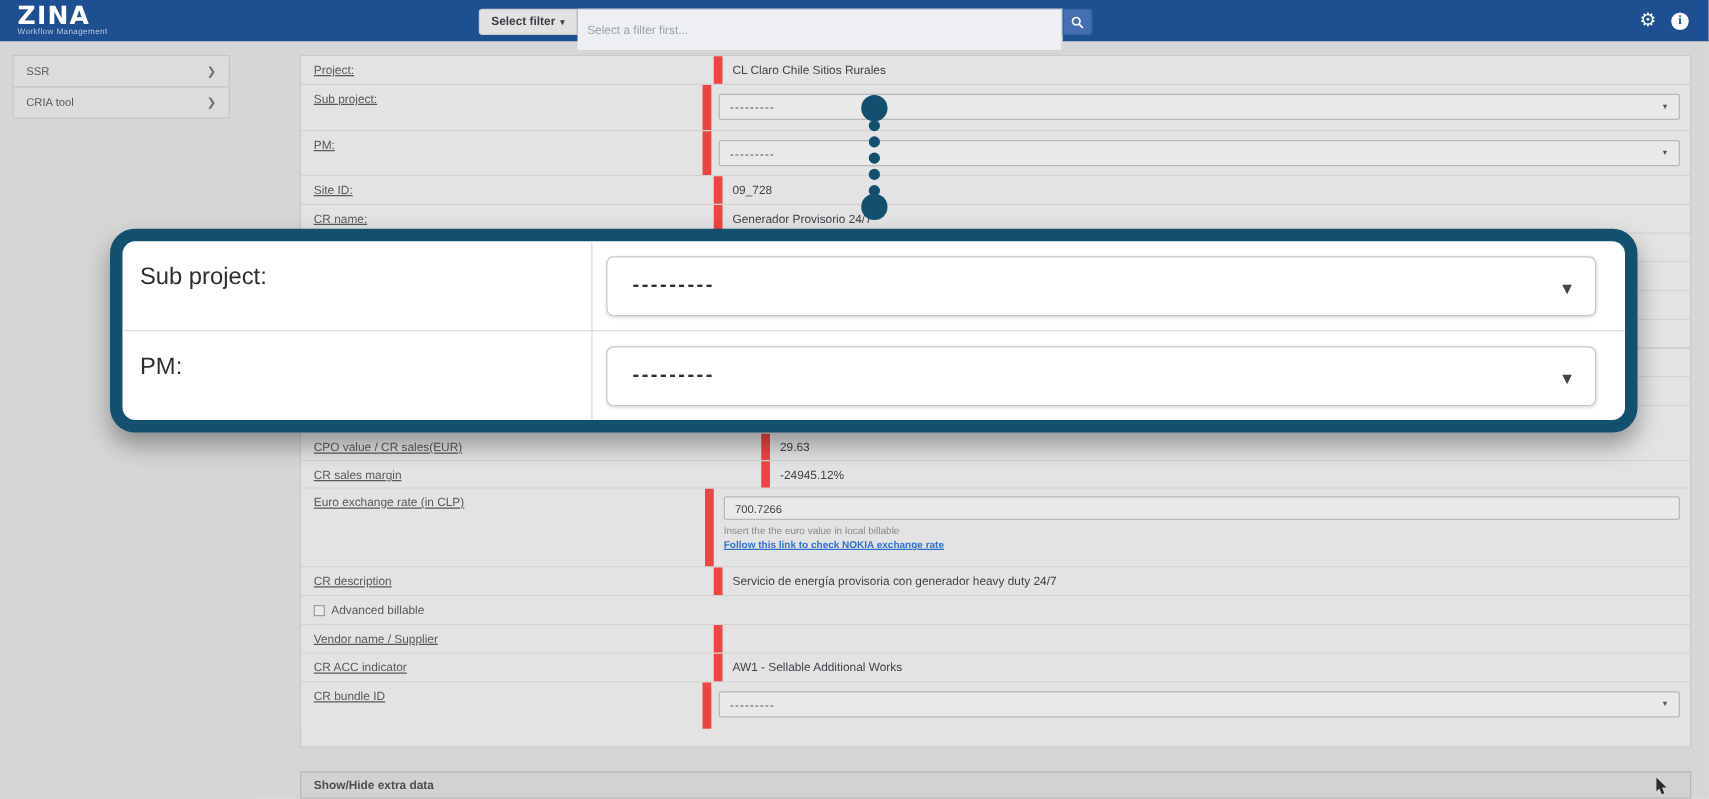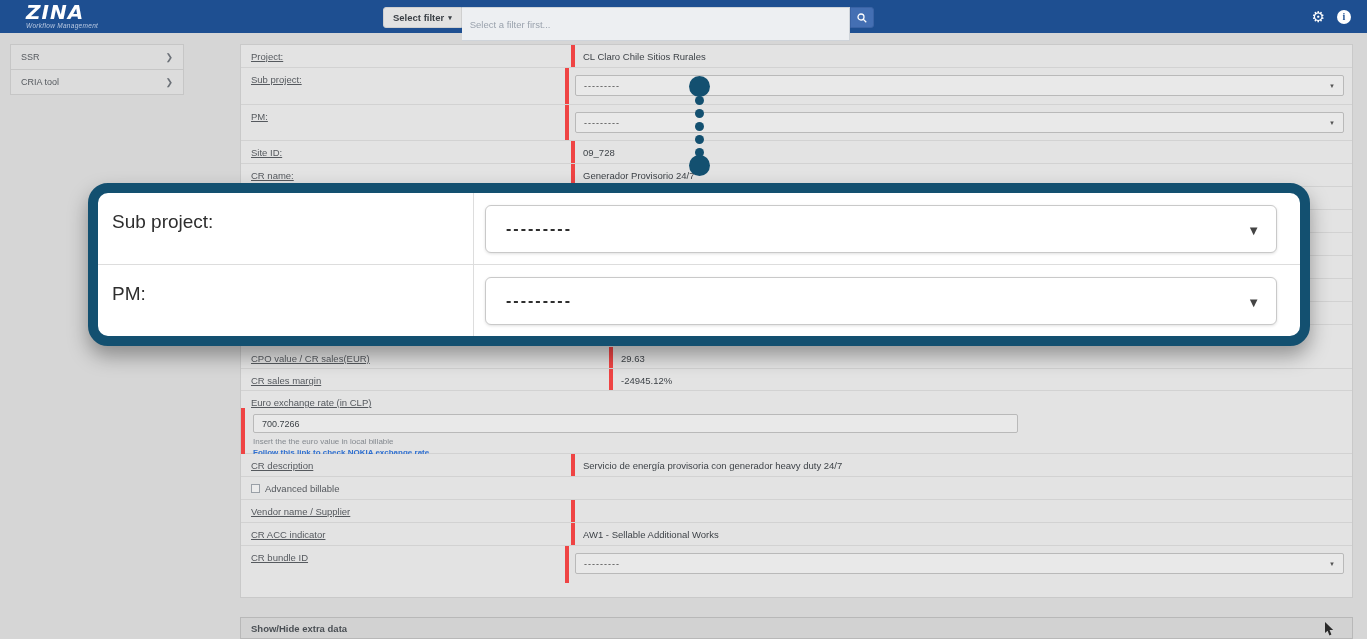--- a/index.html
+++ b/index.html
@@ -6,21 +6,21 @@
   html,body { width:1367px; height:639px; }
   body {
     position:relative;
     background:#d6d6d6;
     font-family:"Liberation Sans", sans-serif;
     overflow:hidden;
   }
 
   
   .header { position:absolute; left:0; top:0; width:1367px; height:33px; background:#1e4f91; z-index:5; }
-  .logo { position:absolute; left:26px; top:3px; color:#fff; cursor:pointer;font-style:italic; }
+  .logo { position:absolute; left:14px; top:3px; color:#fff; cursor:pointer; }
   .logo-text { font-size:20px; font-weight:bold; letter-spacing:1px; line-height:19px; font-family:"DejaVu Sans", sans-serif; }
   .logo-tag { font-size:6.5px; color:#b9c9e2; letter-spacing:.3px; }
   .searchbar { position:absolute; left:352px; top:7px; height:21px; display:flex;margin-left:31px; }
   .filter-btn { height:21px; background:#e2e2e2; border:1px solid #cfcfcf; border-radius:3px 0 0 3px;
     font-size:9.5px; font-weight:bold; color:#3a3f45; padding:0 9px; display:flex; align-items:center; gap:4px;
     font-family:"Liberation Sans", sans-serif; cursor:pointer; }
   .filter-btn .caret { font-size:7px; color:#3a3f45; }
   .search-input { width:388px; height:21px; border:1px solid #cfd4da; border-left:none; background:#edeff2;
     font-size:9.5px; color:#333; padding:16px 8px; font-family:"Liberation Sans", sans-serif; outline:none; }
   .search-input::placeholder { color:#9aa2ad; }
@@ -34,22 +34,22 @@
   
   .sidebar-item { position:absolute; left:10px; width:174px; height:26px; background:#dcdcdc; border:1px solid #c6c6c6;
     display:flex; align-items:center; justify-content:space-between; padding:0 10px; font-size:9px; color:#55595e; cursor:pointer; }
   .sidebar-item .chev { font-size:9px; color:#6b7077; }
   #side0 { top:44px; } #side1 { top:69px; }
 
   
   .panel { position:absolute; left:240px; top:44px; width:1113px; background:#e3e3e3; border:1px solid #c9c9c9; z-index:1; }
   .row { position:relative; display:flex; border-bottom:1px solid #d2d2d2; background:#e3e3e3; }
   .row .lbl { width:330px; padding:6px 10px 0; font-size:9.5px; color:#55595e;text-decoration:underline; }
-  .row .val { flex:1; border-left:4px solid #ef4444; padding:6px 8px 0; font-size:9.5px; color:#3e4348; position:relative; }
-  .h23 { height:23px; } .h22 { height:22px;gap:38px; } .h37 { height:37px; } .h36 { height:36px; } .h63 { height:63px;flex-direction:column; }
+  .row .val { flex:1; border-left:7px solid #ef4444; padding:6px 8px 0; font-size:9.5px; color:#3e4348; position:relative; }
+  .h23 { height:23px; } .h22 { height:22px;gap:38px; } .h37 { height:37px; } .h36 { height:36px; } .h63 { height:63px; }
   .sel { margin-top:1px; width:769px; height:21px; background:#e9e9e9; border:1px solid #b9b9b9; border-radius:2px;
     display:flex; align-items:center; justify-content:space-between; padding:0 8px; font-size:9px; color:#444;
     letter-spacing:1px; cursor:pointer; }
   .sel .arr { font-size:6px; color:#555; letter-spacing:0; }
   .val.selcell { padding:6px 8px 0 6px; }
   .spacer { height:160px; background:repeating-linear-gradient(to bottom, #e3e3e3 0px, #e3e3e3 22px, #d2d2d2 22px, #d2d2d2 23px); }
   .euro-input { display:block; width:765px; height:19px; background:#e9e9e9; border:1px solid #b9b9b9; border-radius:2px;
     font-size:9px; color:#3e4348; padding:0 8px; font-family:"Liberation Sans", sans-serif; }
   .helper { font-size:8px; color:#84898f; margin-top:4px; }
   .link { font-size:8px; font-weight:bold; color:#2e6fd0; margin-top:2px; cursor:pointer;text-decoration:underline; }

